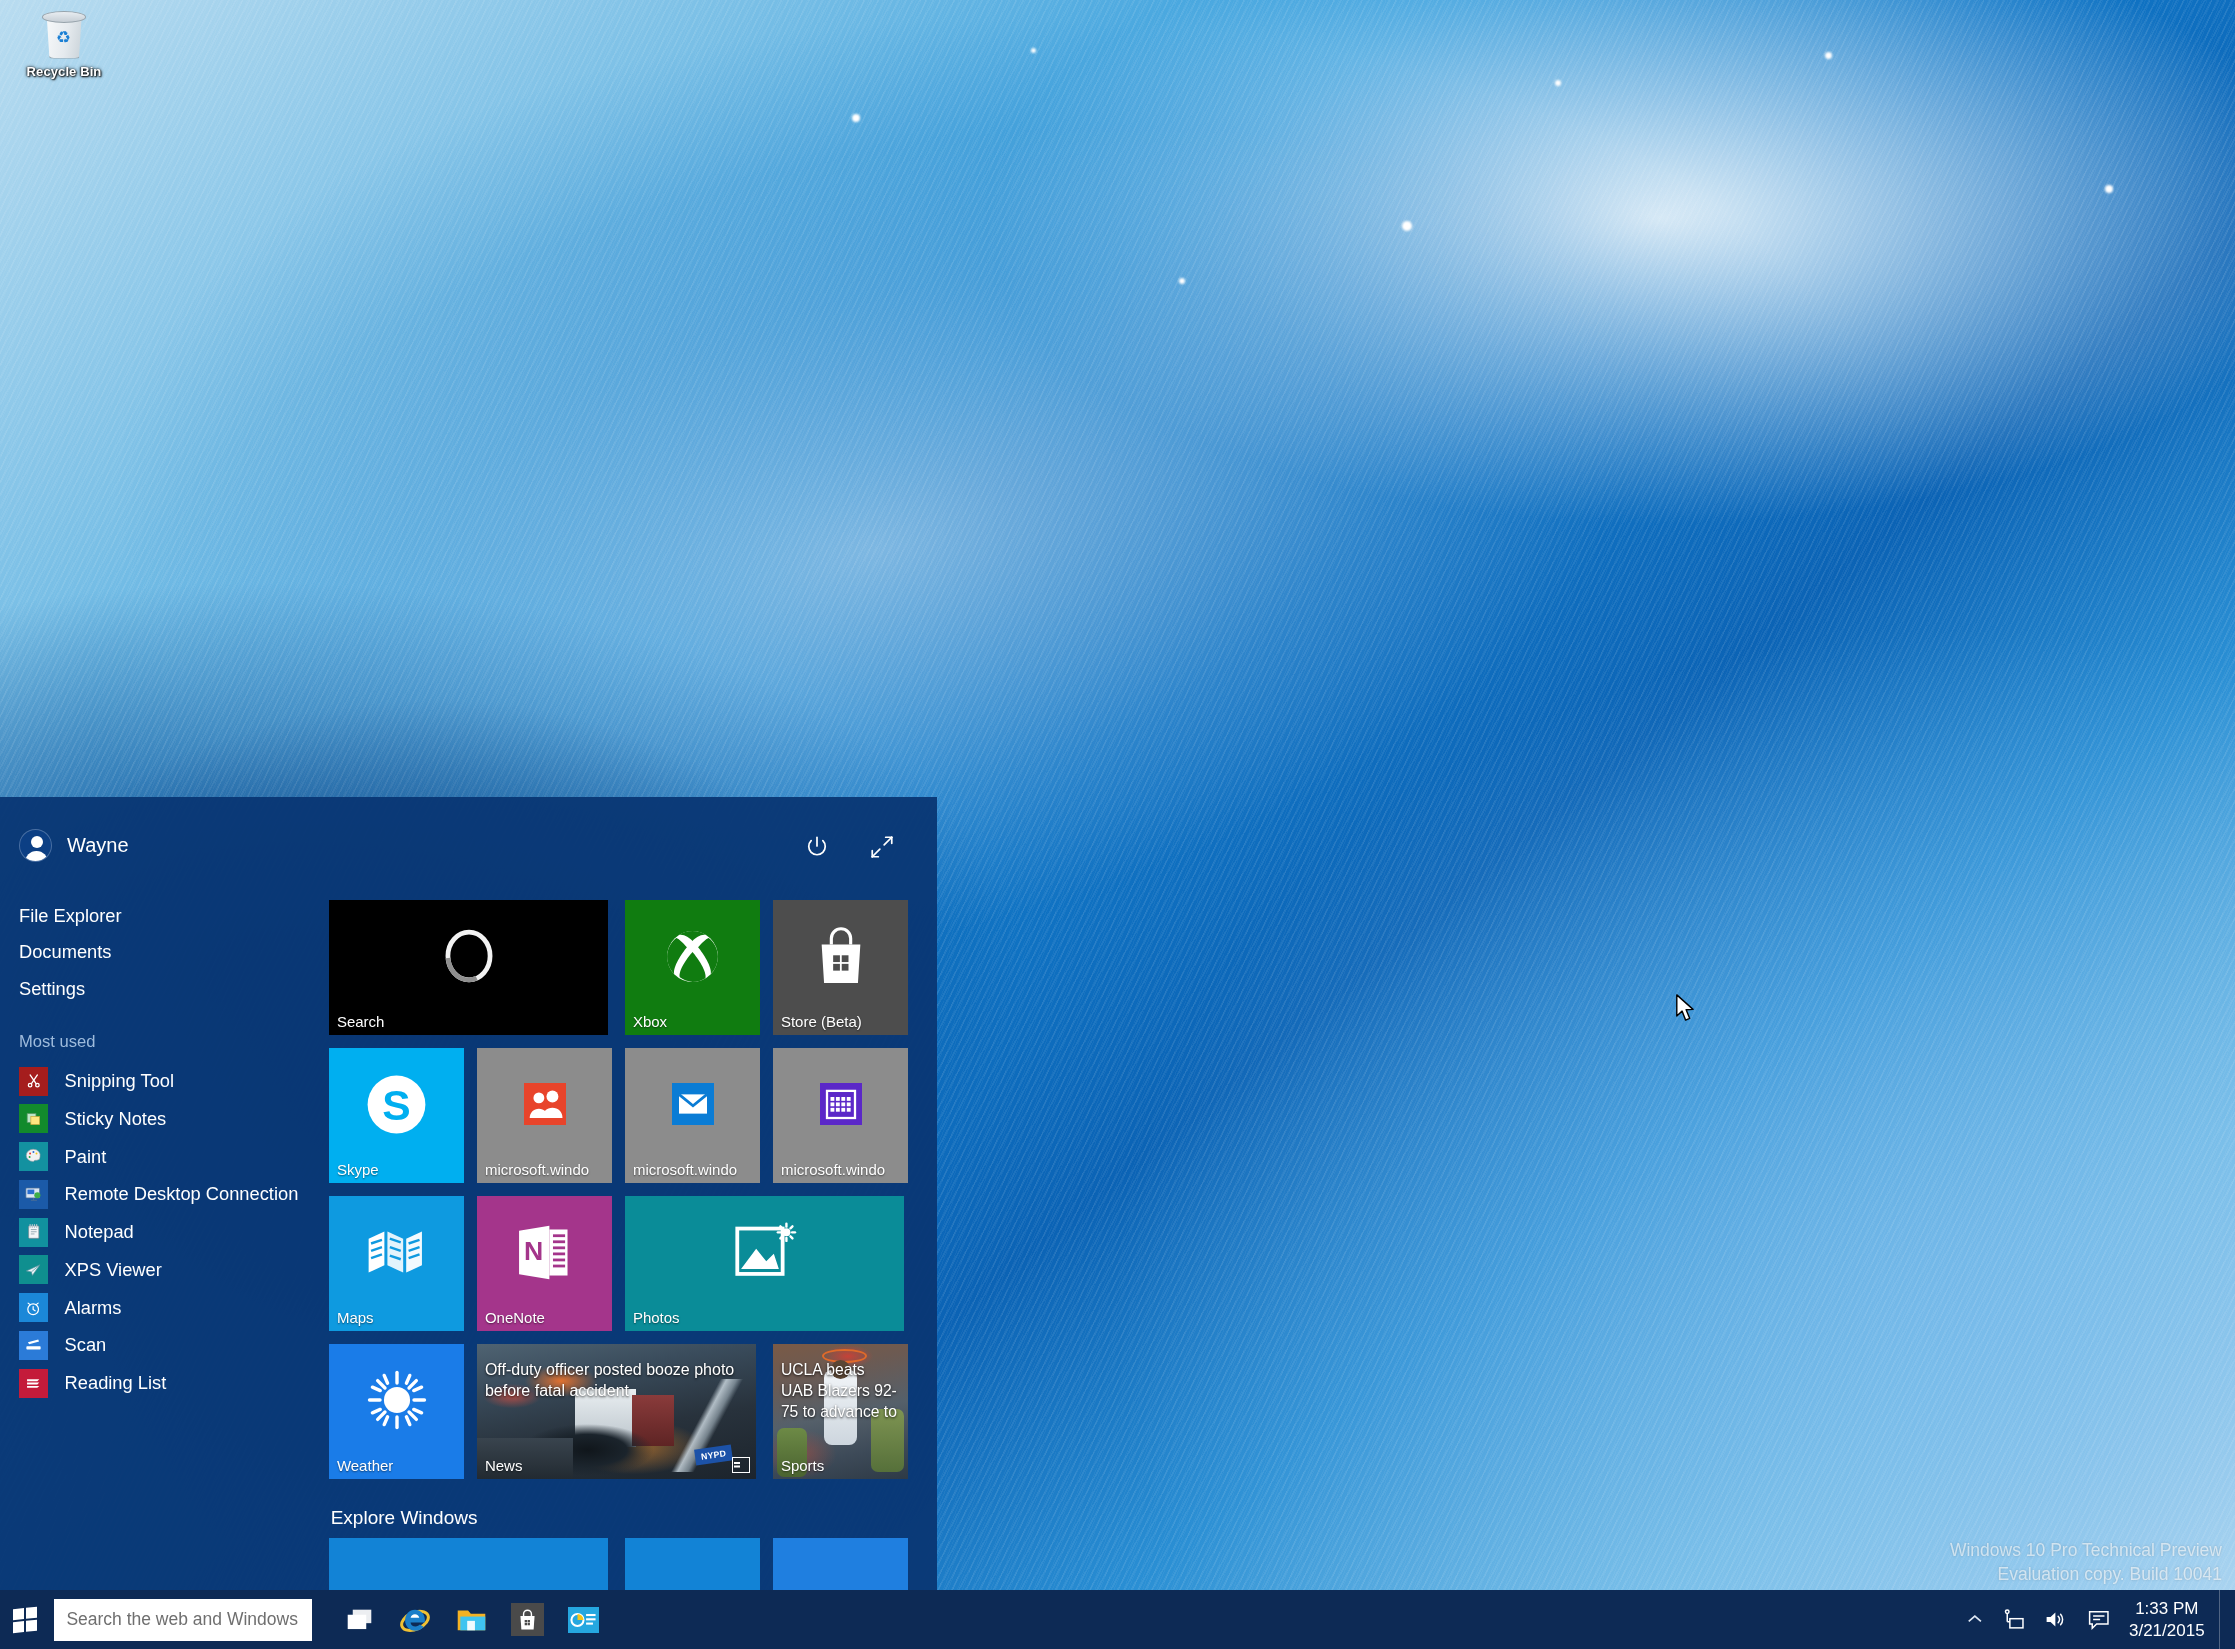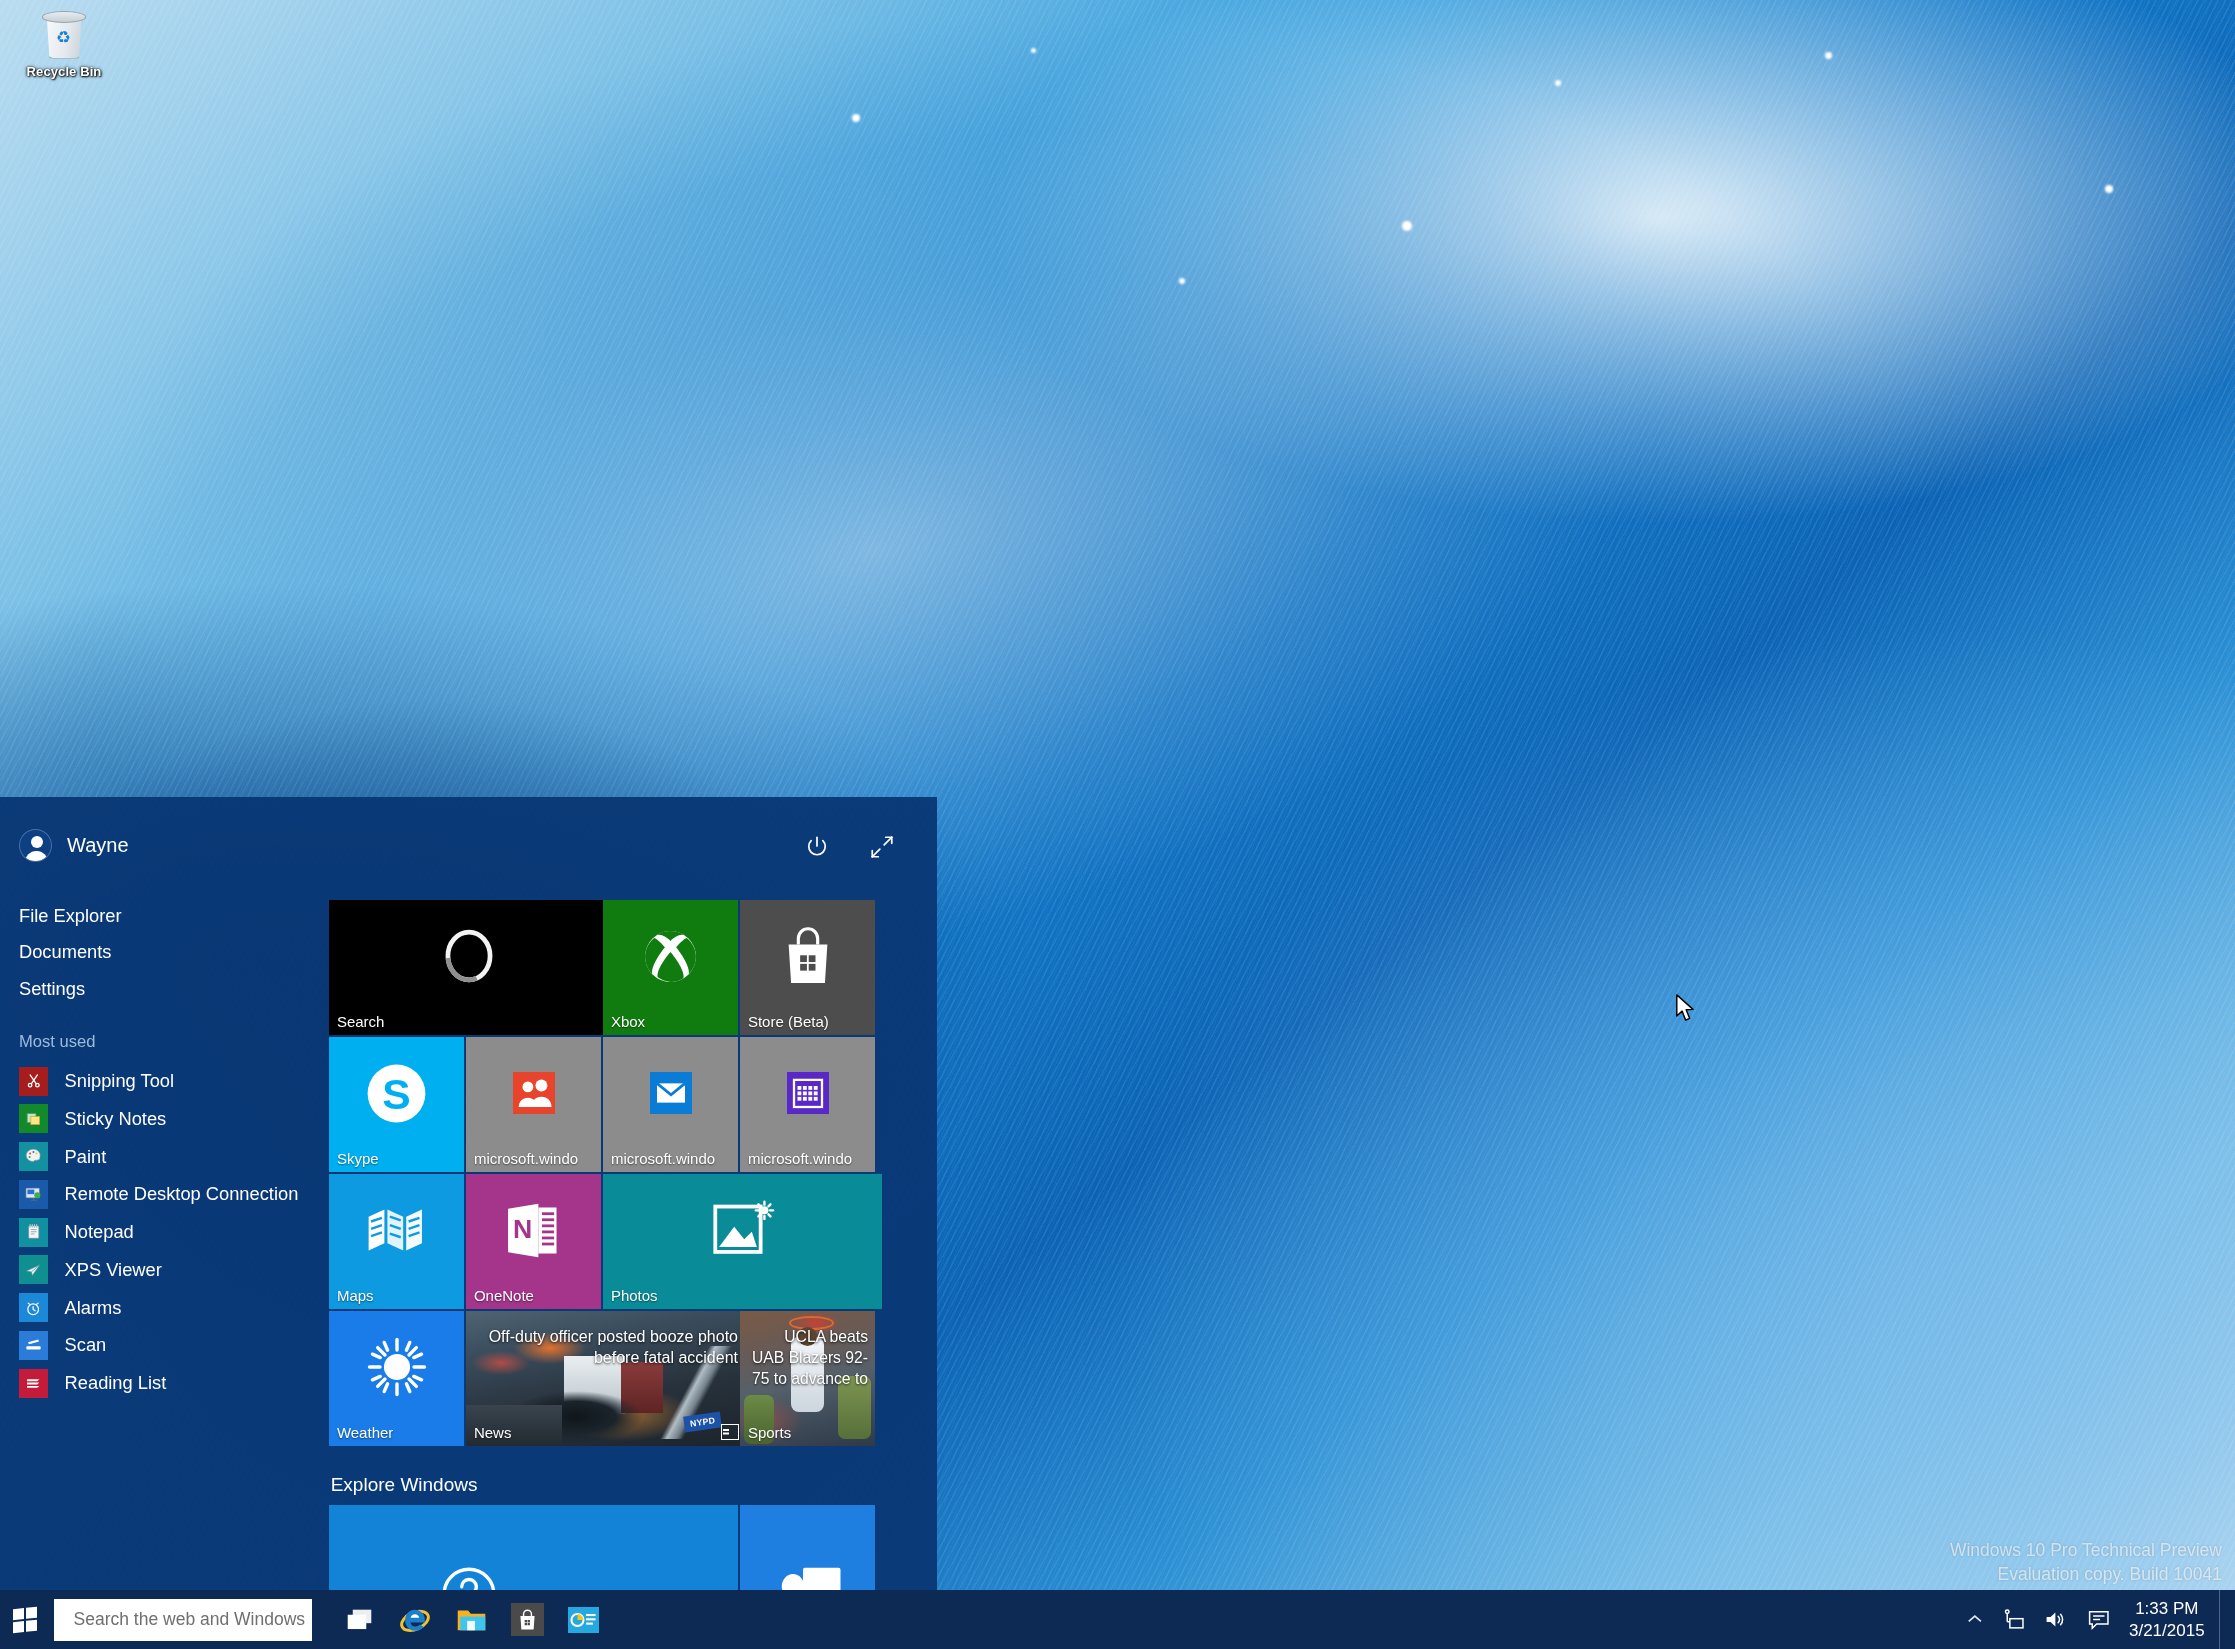--- a/index.html
+++ b/index.html
@@ -99,21 +99,21 @@
   #all-apps {
     position:absolute; left:0; bottom:12.2px; width:339px; display:flex; align-items:center; gap:15.7px;
     padding: 10.5px 0 10.5px 19px; cursor:pointer;
   }
   #all-apps .aa-label { color:#fff; font-size:19px; }
 
   
   #start-right { flex:1; padding: 5.2px 0 0 0; position:relative; overflow:hidden; }
   .tile-group-title { color:#fff; font-size:19px; padding: 10.5px 0 8.7px 1.7px; }
   #tile-area { padding-left: 0px; }
-  .tile-grid { display:grid; grid-template-columns: repeat(4, 135px); gap: 2px; text-align: right; }
+  .tile-grid { display:grid; grid-template-columns: repeat(4, 135px); gap: 13px; }
   .tile {
     position:relative; overflow:hidden; cursor:pointer; color:#fff;
   }
   .tile.sq { width:135px; height:135px; }
   .tile.wide { width:279px; height:135px; grid-column: span 2; }
   .tile-label { position:absolute; left:7.9px; bottom:5.2px; font-size:15px; text-shadow:0 0.9px 1.7px rgba(0,0,0,.5); }
   .tile-ico { position:absolute; left:0; right:0; top:0; bottom:0; display:flex; align-items:center; justify-content:center; }
   .tile-ico.up { align-items:center; padding-bottom:23px; }
   .news-head {
     position:absolute; left:7.9px; top:16px; right:7px; font-size:16px; line-height:1.27;
@@ -131,21 +131,21 @@
     position:absolute; left:0; bottom:0; width:2236px; height:59px;
     background:#0d2a55; display:flex; align-items:center;
   }
   #start-button {
     width:49px; height:59px; display:flex; align-items:center; justify-content:center; cursor:pointer;
   }
   .winlogo { width:23.6px; height:23.6px; display:grid; grid-template-columns:1fr 1fr; grid-template-rows:1fr 1fr; gap:2.6px; transform: skewY(-6deg); }
   .winlogo i { background:#fff; display:block; }
   #search-box {
     width:258px; height:42px; background:#fff; display:flex; align-items:center;
-    padding-left:12.2px; margin-left:5.2px; cursor:text;justify-content:center;
+    padding-left:12.2px; margin-left:5.2px; cursor:text;
   }
   #search-placeholder { color:#6f6f6f; font-size:17.5px; }
   #task-icons { display:flex; align-items:center; gap:0; margin-left:19px; }
   .tb-btn { width:56px; height:59px; display:flex; align-items:center; justify-content:center; cursor:pointer; position:relative; }
   #tray { margin-left:auto; display:flex; align-items:center; gap:0; padding-right:8.7px; }
   .tray-btn { height:59px; display:flex; align-items:center; justify-content:center; cursor:pointer; padding:0 9.6px; }
   #clock { color:#fff; font-size:17px; line-height:1.28; text-align:center; padding:0 14px 0 8.7px; cursor:default; }
   #clock div { white-space:nowrap; }
   #show-desktop { width:8.7px; height:59px; border-left:0.9px solid rgba(255,255,255,.28); cursor:pointer; }
 

